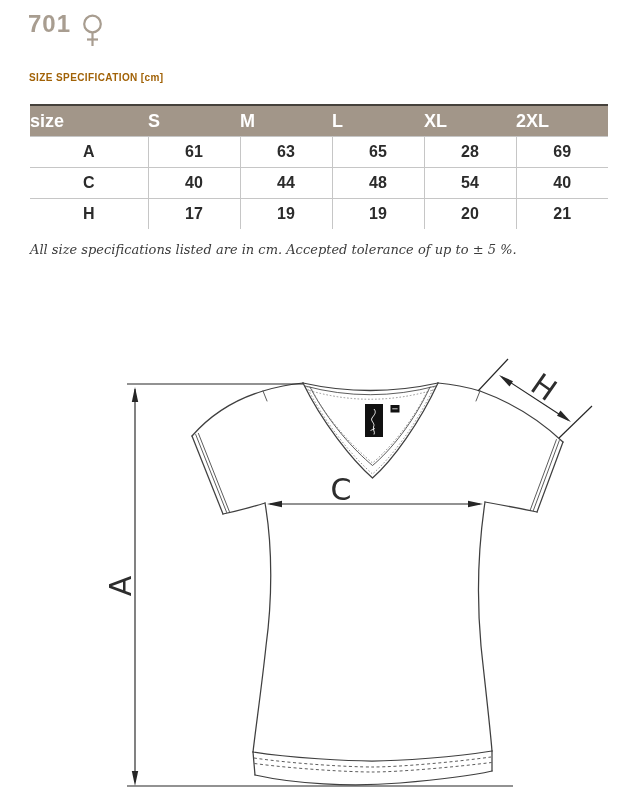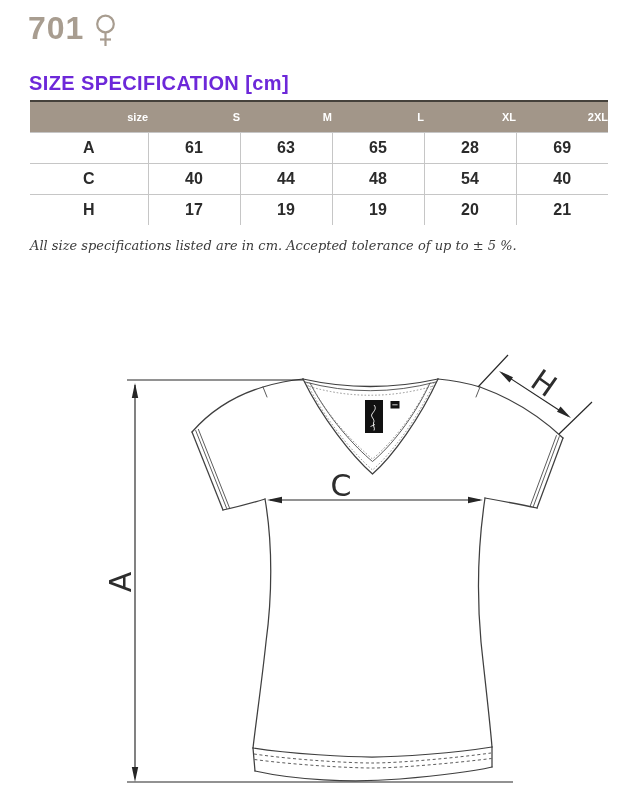--- a/index.html
+++ b/index.html
@@ -6,40 +6,40 @@
   body{
     width:629px;height:795px;overflow:hidden;position:relative;
     font-family:"Liberation Sans",sans-serif;color:#2b2b2b;
   }
   
   .title-row{
     display:flex;align-items:baseline;
     padding:10px 0 0 28px;height:40px;
   }
   .product-code{
-    font-size:32px;font-weight:700;letter-spacing:1px;color:#a89d90;
+    font-size:24px;font-weight:700;letter-spacing:1px;color:#a89d90;
   }
   .product-name{
     font-family:"DejaVu Serif",serif;font-weight:400;
     font-size:30px;letter-spacing:1px;color:#141414;margin-left:12px;
   }
   .gender-icon{margin-left:10px;align-self:center;position:relative;top:4px;}
   
   .section-heading{
-    margin:22px 0 5px 29px;
-    font-size:20px;font-weight:700;letter-spacing:0.4px;color:#6d28d9;
+    margin:22px 0 21px 29px;
+    font-size:10px;font-weight:700;letter-spacing:0.4px;color:#a16207;
   }
   
   table.spec{
     margin-left:30px;width:578px;border-collapse:collapse;
     border-top:2px solid #45413b;table-layout:fixed;
   }
   table.spec th{
-    background:#a29689;color:#ffffff;font-size:11px;font-weight:700;
-    height:30px;text-align:right;padding:0;
+    background:#a29689;color:#ffffff;font-size:18px;font-weight:700;
+    height:30px;text-align:left;padding:0;
   }
   table.spec td{
     height:30px;text-align:center;padding:0;
     font-size:16px;font-weight:700;color:#2b2b2b;background:#ffffff;
   }
   table.spec tbody td{border-top:1px solid #c6c6c6;}
   table.spec tbody td:not(:first-child){border-left:1px solid #c6c6c6;}
   
   .size-note{
     margin:13px 12px 0 30px;

